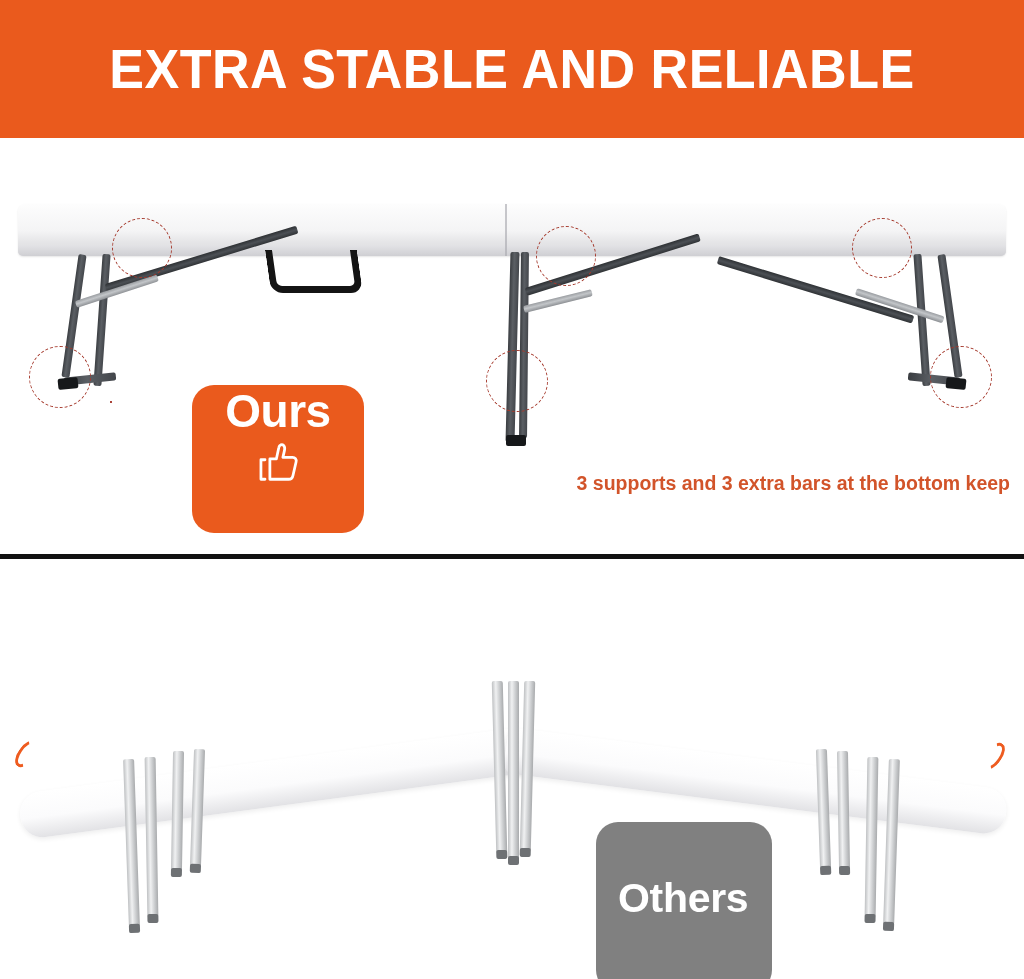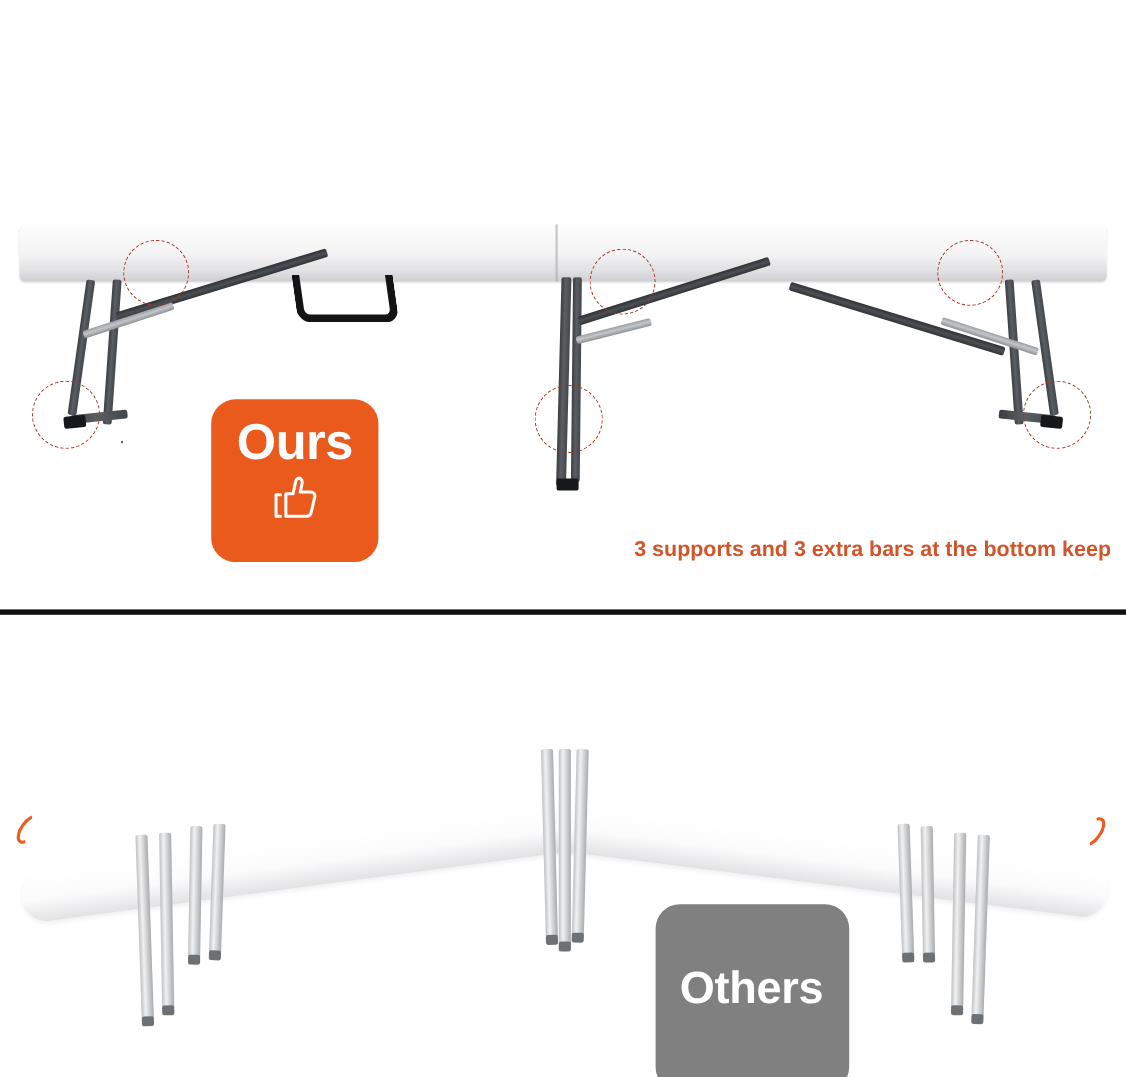--- a/index.html
+++ b/index.html
@@ -92,26 +92,26 @@
   .badge {
     position: absolute;
     display: flex;
     flex-direction: column;
     align-items: center;
     justify-content: flex-start;
     box-sizing: border-box;
   }
   .badge-ours {
     left: 192px;
-    top: 363px;
-    width: 152px;
+    top: 385px;
+    width: 172px;
     height: 148px;
     background: #ea5a1d;
     border-radius: 22px;
-    padding-top: 14px;
+    padding-top: 2px;
   }
   .badge-ours .badge-label {
     color: #ffffff;
     font-size: 46px;
     font-weight: bold;
     line-height: 1.05;
     letter-spacing: -0.5px;
   }
   .badge-thumb {
     margin-top: 2px;
@@ -135,21 +135,21 @@
     font-weight: bold;
     line-height: 1.05;
     letter-spacing: -0.3px;
     margin-top: -16px;
   }
 
   
   .ours-caption {
     position: absolute;
     right: 14px;
-    top: 486px;
+    top: 470px;
     width: 520px;
     text-align: right;
     color: #d2542a;
     font-size: 19.5px;
     font-weight: bold;
     line-height: 1.42;
   }
   .ours-caption .cap-line { display: block; white-space: nowrap; }
 
   
@@ -277,20 +277,23 @@
     border-left-color: transparent;
     border-bottom-color: transparent;
     transform: rotate(35deg);
   }
 </style>
 </head>
 <body>
 
 <div class="page">
 
+  <div class="header-banner">
+    <div class="header-title">EXTRA STABLE AND RELIABLE</div>
+  </div>
 
   <div class="ours-section">
     <div class="ours-photo">
 
       <div class="tabletop-ours"></div>
       <div class="tabletop-seam"></div>
       <div class="handle"></div>
 
       <div class="leg" style="left:70px; top:116px; width:8px; height:124px; transform:rotate(8deg);"></div>
       <div class="leg" style="left:98px; top:116px; width:8px; height:132px; transform:rotate(4deg);"></div>

